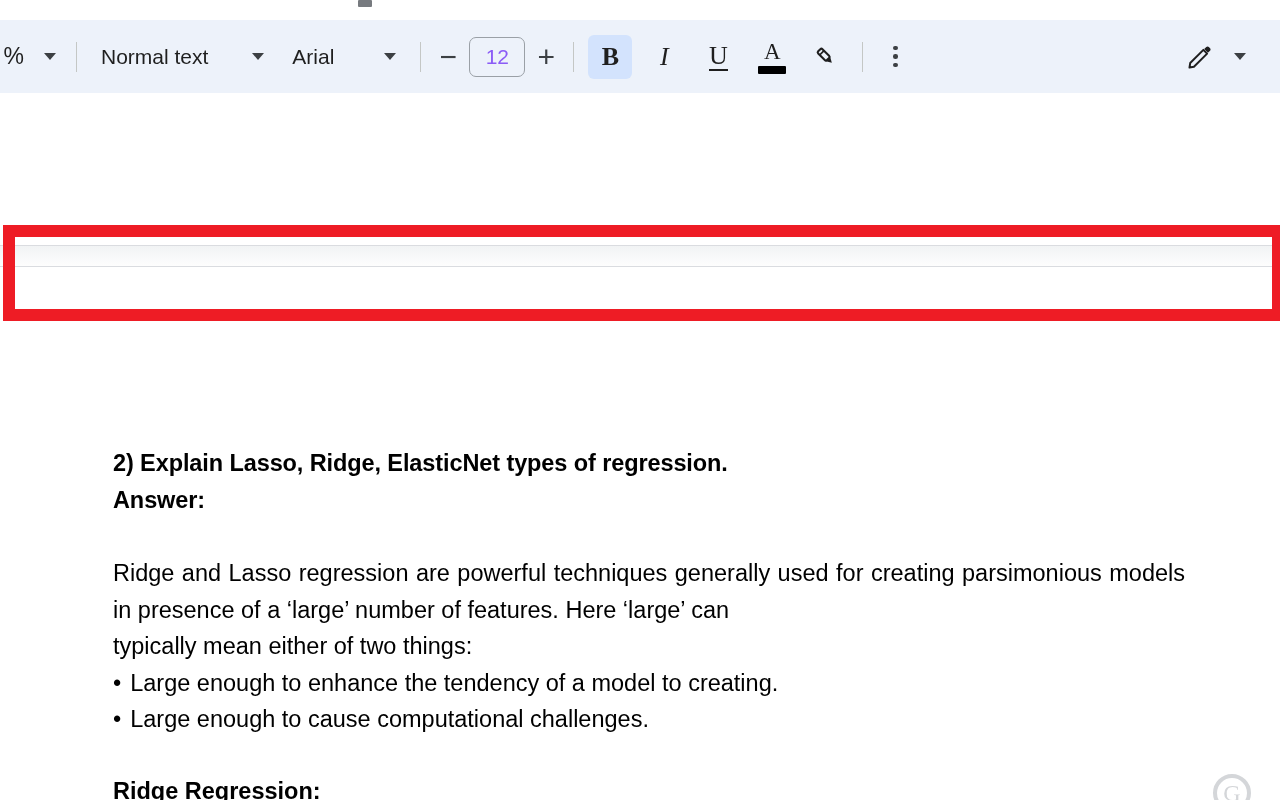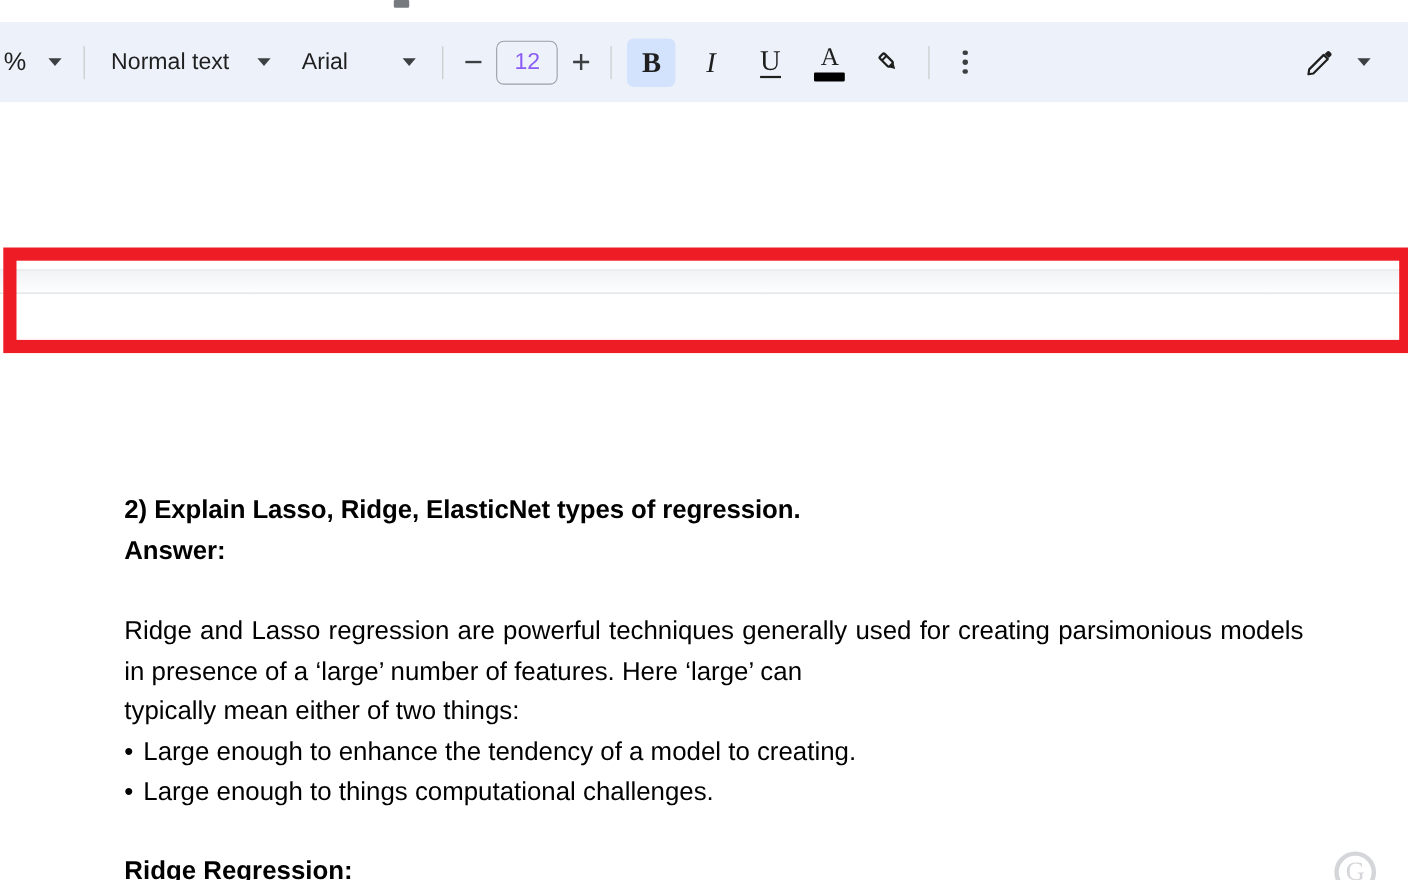--- a/index.html
+++ b/index.html
@@ -85,21 +85,21 @@
     width: 0; height: 0;
     border-left: 6px solid transparent;
     border-right: 6px solid transparent;
     border-top: 7px solid #3c4043;
     display: inline-block;
   }
 
   .style-box {
     display: flex;
     align-items: center;
-    gap: 26px;
+    gap: 44px;
     height: 44px;
     padding: 0 14px;
     border-radius: 6px;
     cursor: pointer;
   }
   .style-label {
     font-size: 21px;
     color: #1f1f1f;
     white-space: nowrap;
   }
@@ -405,21 +405,21 @@
 
       <div class="blank-line"></div>
 
       <div class="para">Ridge and Lasso regression are powerful techniques generally used for creating parsimonious models in presence of a ‘large’ number of features. Here ‘large’ can</div>
       <div class="para para-last">typically mean either of two things:</div>
 
       <div class="bullet-line">
         <span class="bullet-dot">•</span><span>Large enough to enhance the tendency of a model to creating.</span>
       </div>
       <div class="bullet-line">
-        <span class="bullet-dot">•</span><span>Large enough to things computational challenges.</span>
+        <span class="bullet-dot">•</span><span>Large enough to cause computational challenges.</span>
       </div>
 
       <div class="blank-line"></div>
 
       <div class="sub-heading">Ridge Regression:</div>
     </div>
 
     <div class="grammarly">G</div>
 
   </div>

